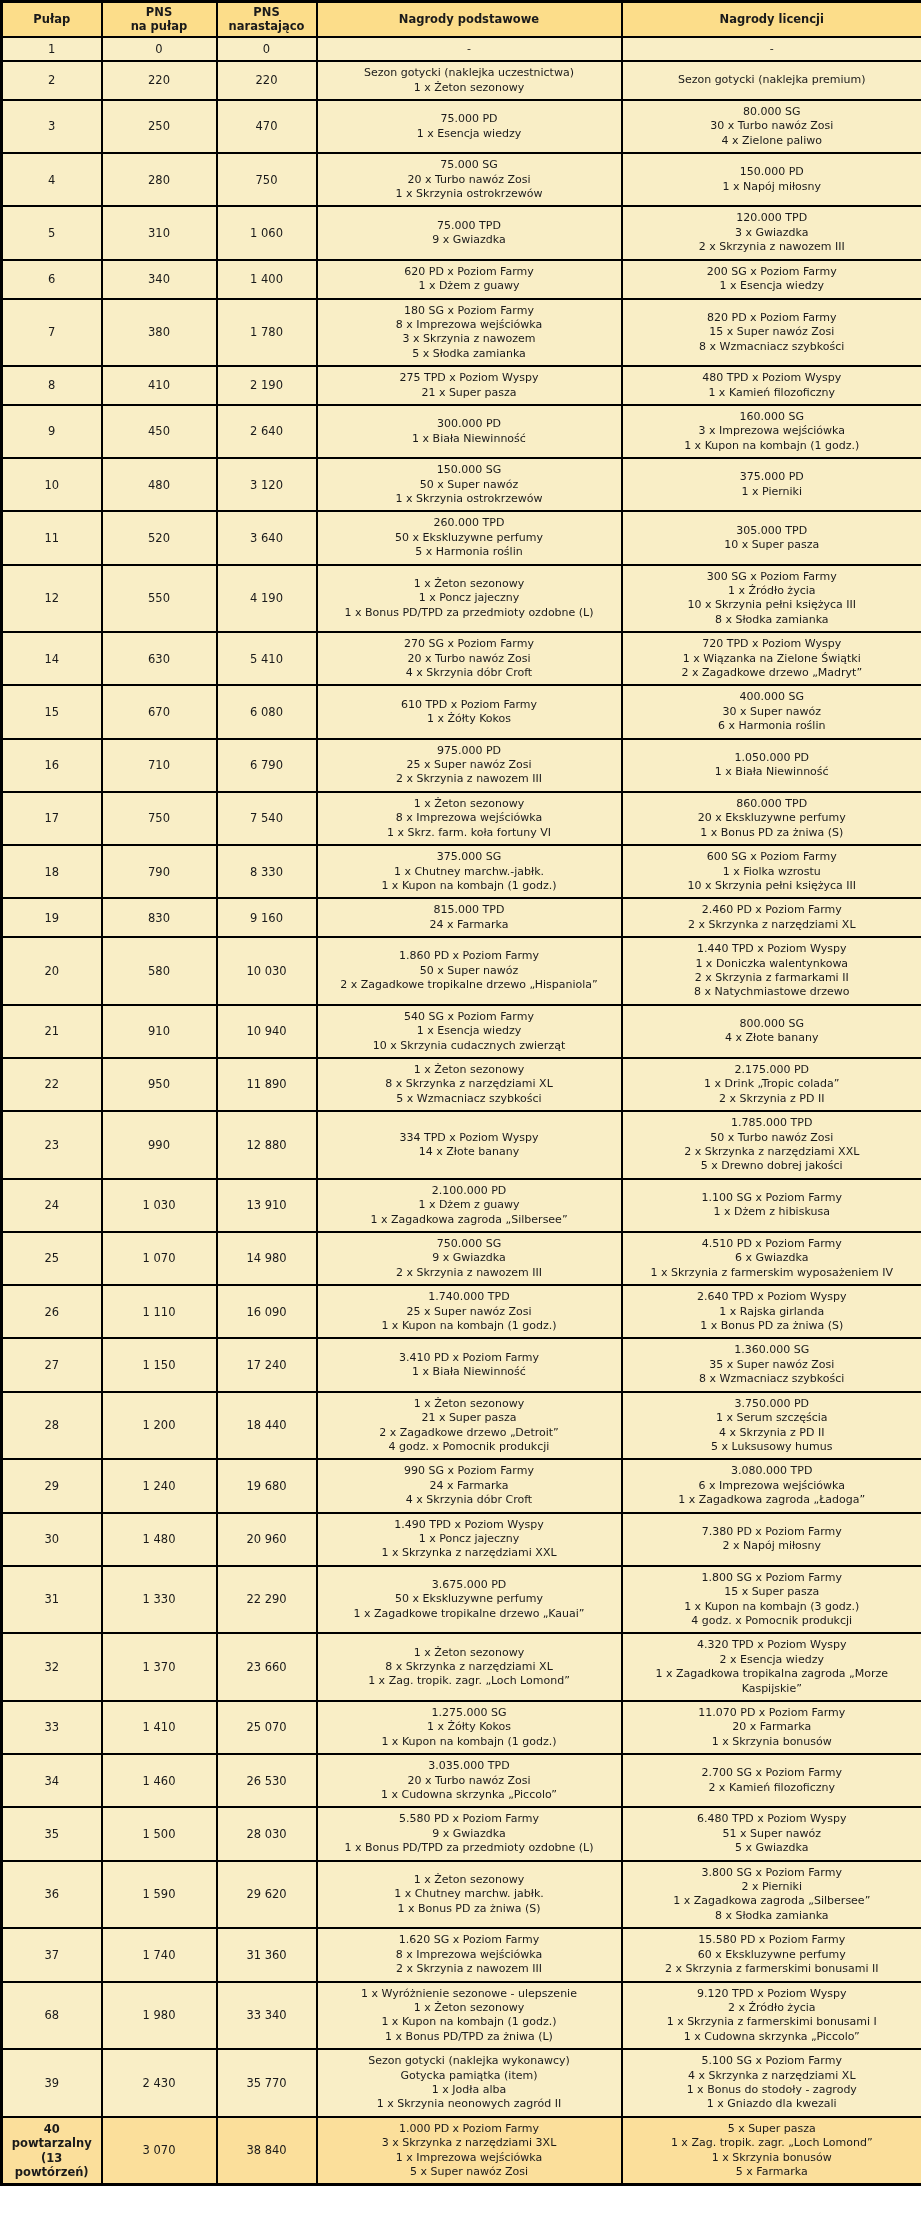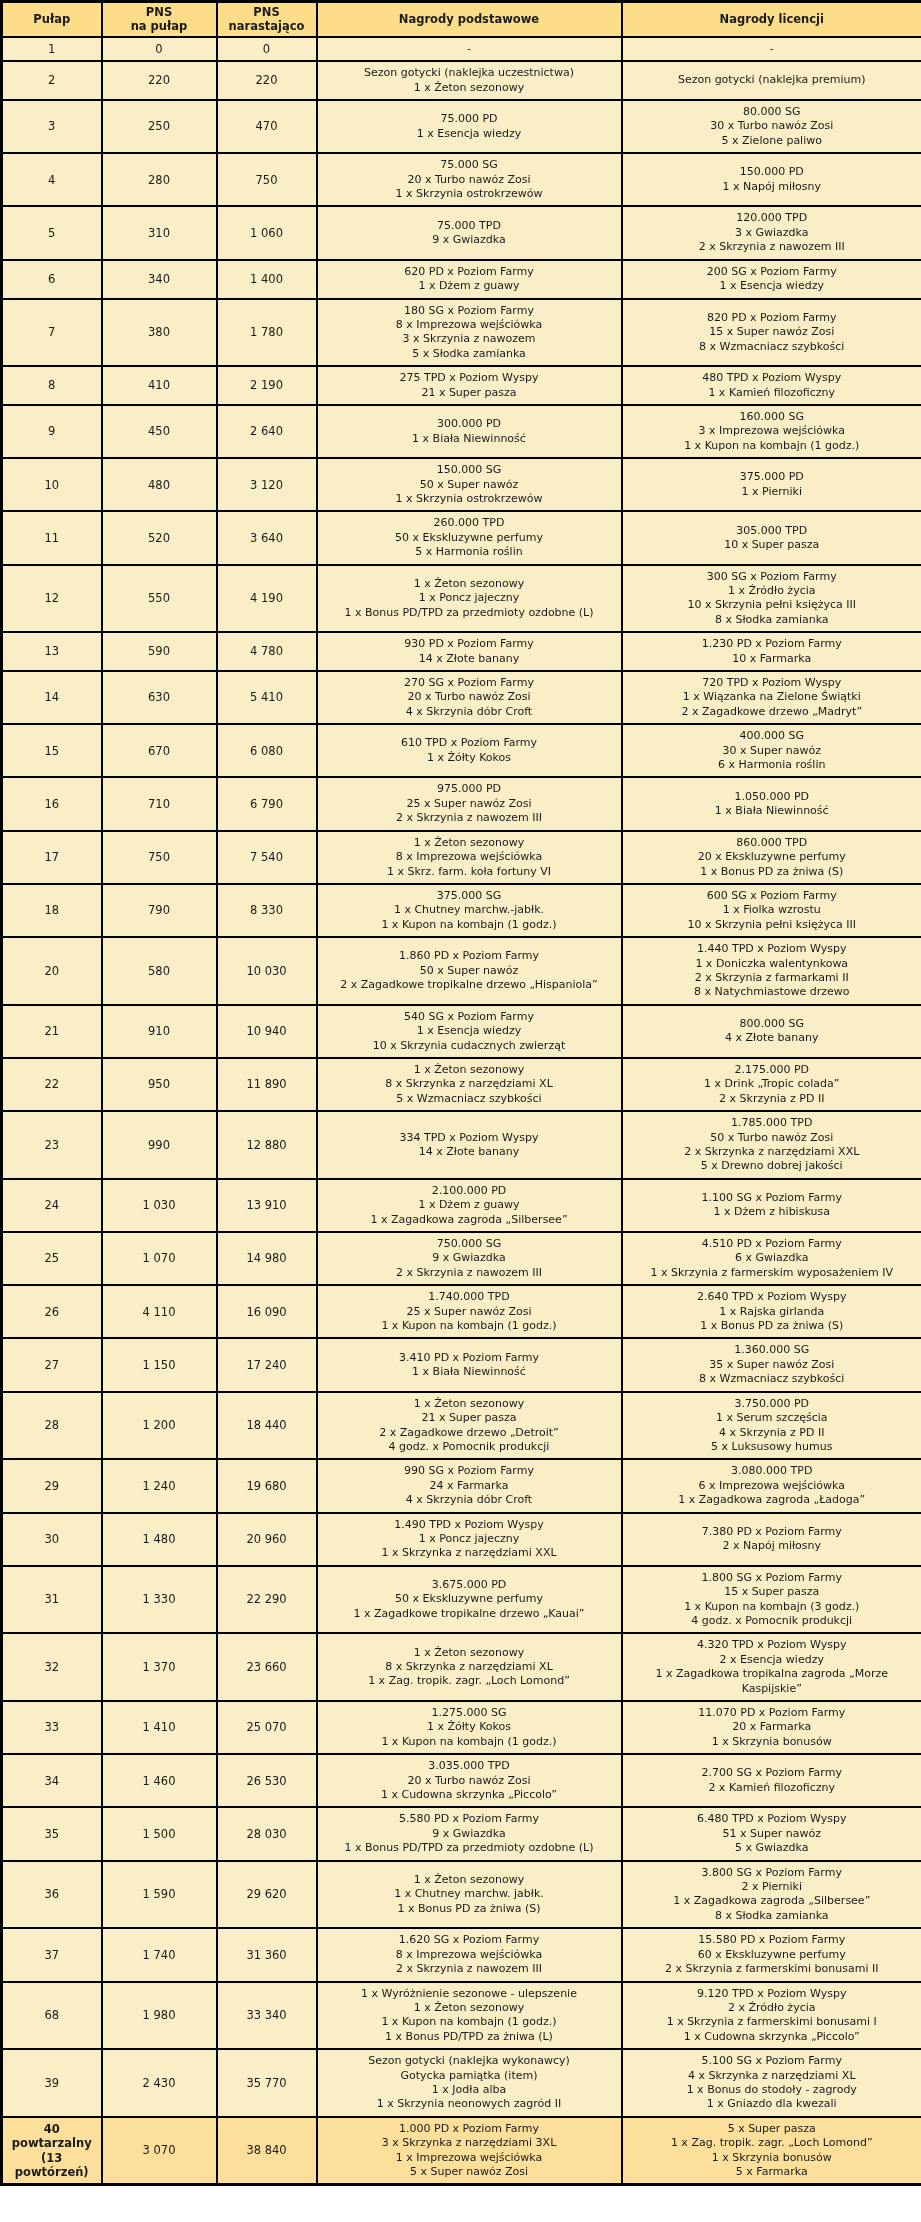--- a/index.html
+++ b/index.html
@@ -118,21 +118,21 @@
         <td class="num">
           <div>470</div>
         </td>
         <td class="rewards">
           <div>75.000 PD</div>
           <div>1 x Esencja wiedzy</div>
         </td>
         <td class="rewards">
           <div>80.000 SG</div>
           <div>30 x Turbo nawóz Zosi</div>
-          <div>5 x Zielone paliwo</div>
+          <div>4 x Zielone paliwo</div>
         </td>
       </tr>
       <tr>
         <td class="level">
           <div>4</div>
         </td>
         <td class="num">
           <div>280</div>
         </td>
         <td class="num">
@@ -305,39 +305,20 @@
         </td>
         <td class="rewards">
           <div>300 SG x Poziom Farmy</div>
           <div>1 x Źródło życia</div>
           <div>10 x Skrzynia pełni księżyca III</div>
           <div>8 x Słodka zamianka</div>
         </td>
       </tr>
       <tr>
         <td class="level">
-          <div>13</div>
-        </td>
-        <td class="num">
-          <div>590</div>
-        </td>
-        <td class="num">
-          <div>4 780</div>
-        </td>
-        <td class="rewards">
-          <div>930 PD x Poziom Farmy</div>
-          <div>14 x Złote banany</div>
-        </td>
-        <td class="rewards">
-          <div>1.230 PD x Poziom Farmy</div>
-          <div>10 x Farmarka</div>
-        </td>
-      </tr>
-      <tr>
-        <td class="level">
           <div>14</div>
         </td>
         <td class="num">
           <div>630</div>
         </td>
         <td class="num">
           <div>5 410</div>
         </td>
         <td class="rewards">
           <div>270 SG x Poziom Farmy</div>
@@ -423,20 +404,39 @@
         </td>
         <td class="rewards">
           <div>375.000 SG</div>
           <div>1 x Chutney marchw.-jabłk.</div>
           <div>1 x Kupon na kombajn (1 godz.)</div>
         </td>
         <td class="rewards">
           <div>600 SG x Poziom Farmy</div>
           <div>1 x Fiolka wzrostu</div>
           <div>10 x Skrzynia pełni księżyca III</div>
+        </td>
+      </tr>
+      <tr>
+        <td class="level">
+          <div>19</div>
+        </td>
+        <td class="num">
+          <div>830</div>
+        </td>
+        <td class="num">
+          <div>9 160</div>
+        </td>
+        <td class="rewards">
+          <div>815.000 TPD</div>
+          <div>24 x Farmarka</div>
+        </td>
+        <td class="rewards">
+          <div>2.460 PD x Poziom Farmy</div>
+          <div>2 x Skrzynka z narzędziami XL</div>
         </td>
       </tr>
       <tr>
         <td class="level">
           <div>20</div>
         </td>
         <td class="num">
           <div>580</div>
         </td>
         <td class="num">
@@ -555,21 +555,21 @@
           <div>4.510 PD x Poziom Farmy</div>
           <div>6 x Gwiazdka</div>
           <div>1 x Skrzynia z farmerskim wyposażeniem IV</div>
         </td>
       </tr>
       <tr>
         <td class="level">
           <div>26</div>
         </td>
         <td class="num">
-          <div>4 110</div>
+          <div>1 110</div>
         </td>
         <td class="num">
           <div>16 090</div>
         </td>
         <td class="rewards">
           <div>1.740.000 TPD</div>
           <div>25 x Super nawóz Zosi</div>
           <div>1 x Kupon na kombajn (1 godz.)</div>
         </td>
         <td class="rewards">

